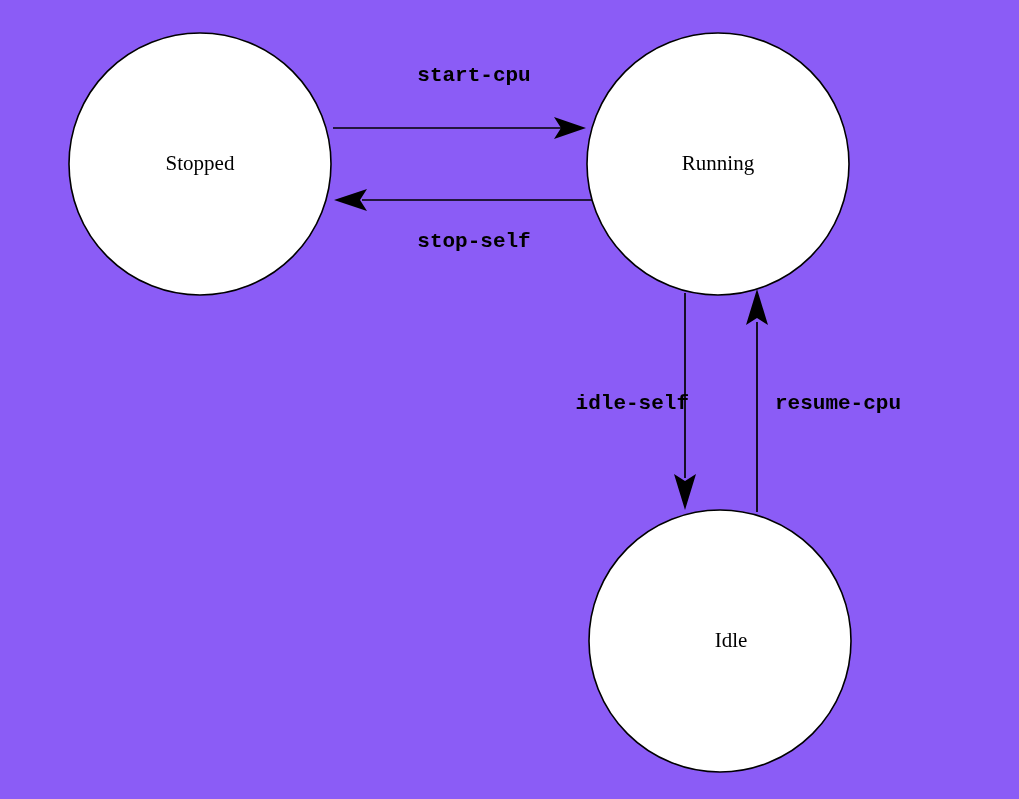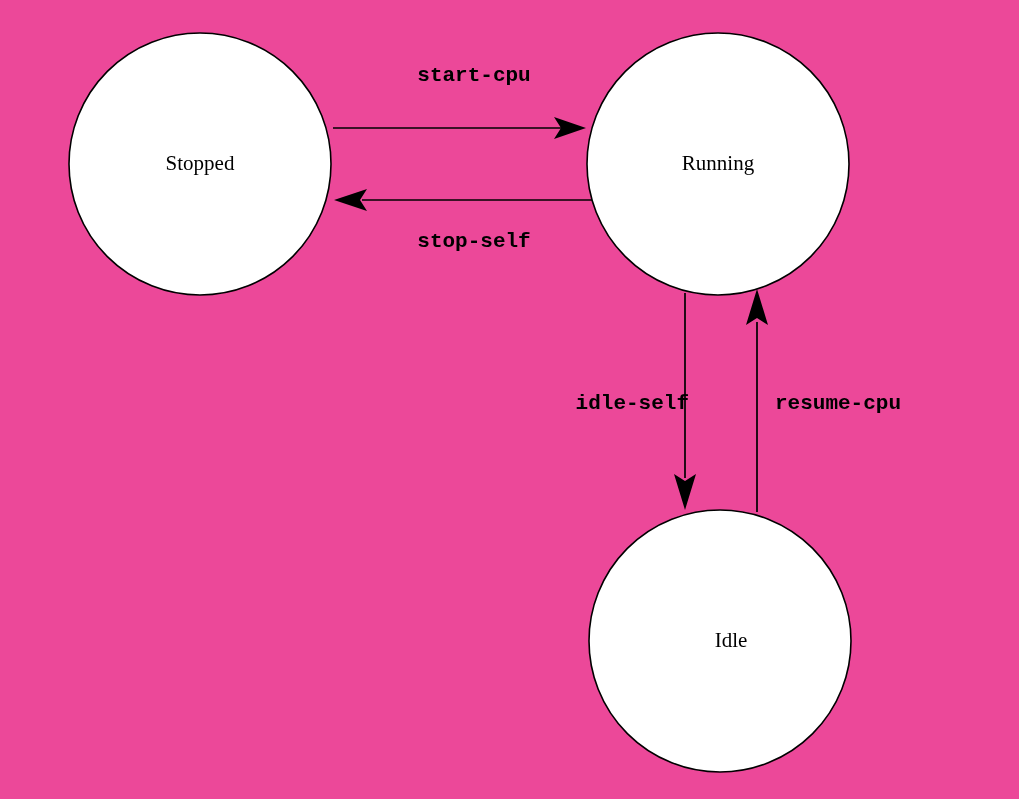--- a/index.html
+++ b/index.html
@@ -4,21 +4,21 @@
 <style>
   html, body {
     margin: 0;
     padding: 0;
     background: #ffffff;
   }
   #canvas {
     position: relative;
     width: 1019px;
     height: 799px;
-    background: #ec4899;
+    background: #8b5cf6;
     overflow: hidden;
   }
   svg#diagram {
     position: absolute;
     left: 0;
     top: 0;
     width: 1019px;
     height: 799px;
     display: block;
   }

